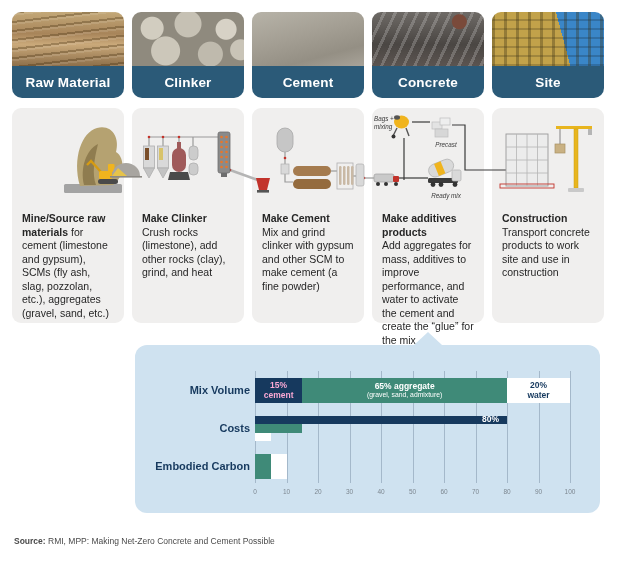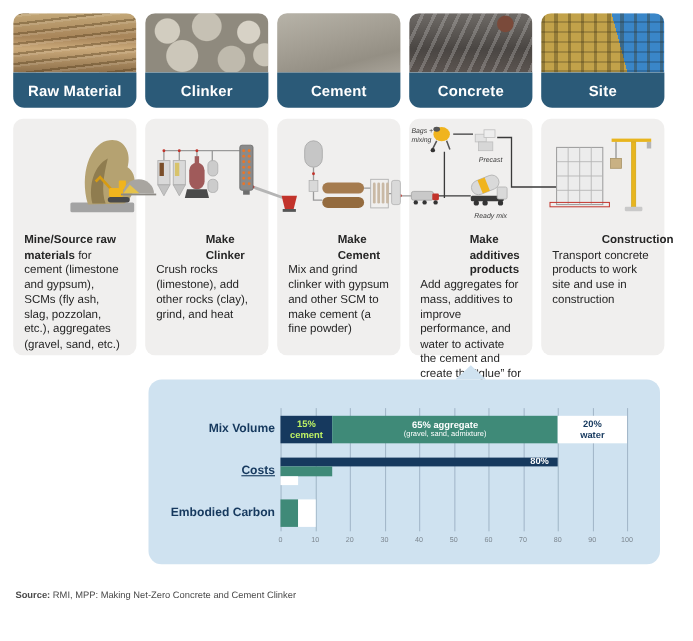--- a/index.html
+++ b/index.html
@@ -29,21 +29,21 @@
       repeating-linear-gradient(90deg, rgba(60,50,20,0.35) 0 3px, transparent 3px 12px),
       repeating-linear-gradient(0deg, rgba(0,0,0,0.18) 0 2px, transparent 2px 9px),
       linear-gradient(75deg,#c2a24a 0 62%,#3a86c8 62%);}
   .stage-header{height:32px;background:#2b5a78;border-radius:0 0 10px 10px;
       display:flex;align-items:center;justify-content:center;
       color:#ffffff;font-weight:bold;font-size:13.5px;letter-spacing:0.2px;}
 
   
   .process-card{position:absolute;top:108px;width:112px;height:215px;background:#f0efee;border-radius:9px;}
   .stage-text{margin:104px 10px 0 10px;font-size:10.5px;line-height:1.29;color:#262626;}
-  .stage-text b.block{display:block;margin-left:45px;}
+  .stage-text b.block{display:block;}
   .illustration{position:absolute;top:108px;left:0;width:630px;height:100px;}
 
   
   .chart-panel{position:absolute;left:135px;top:345px;width:465px;height:168px;
       background:#cfe2f0;border-radius:12px;}
   .panel-pointer{position:absolute;top:-13px;left:279px;width:0;height:0;
       border-left:14px solid transparent;border-right:14px solid transparent;
       border-bottom:13px solid #cfe2f0;}
   .chart-labels{position:absolute;left:10px;top:26px;width:105px;}
   .clabel{position:absolute;right:0;width:105px;height:25px;line-height:25px;
@@ -295,37 +295,37 @@
         <rect x="555" y="36" width="10" height="9" fill="#c9b183" stroke="#a89263" stroke-width="0.7"></rect>
         <rect x="568" y="80" width="16" height="4" rx="1" fill="#c9c9c9"></rect>
       </g>
     </g>
   </svg>
 
   <div class="chart-panel">
     <div class="panel-pointer"></div>
     <div class="chart-labels" id="chart-labels">
         <div class="clabel" style="top: 7px;">Mix Volume</div>
-        <div class="clabel" style="top: 45px; text-decoration: underline;">Costs</div>
+        <div class="clabel" style="top: 45px;">Costs</div>
         <div class="clabel" style="top: 83px;">Embodied Carbon</div>
       </div>
     <div class="chart-plot" id="chart-plot">
         <div class="gl" style="left: 0%;"></div>
         <div class="gl" style="left: 10%;"></div>
         <div class="gl" style="left: 20%;"></div>
         <div class="gl" style="left: 30%;"></div>
         <div class="gl" style="left: 40%;"></div>
         <div class="gl" style="left: 50%;"></div>
         <div class="gl" style="left: 60%;"></div>
         <div class="gl" style="left: 70%;"></div>
         <div class="gl" style="left: 80%;"></div>
         <div class="gl" style="left: 90%;"></div>
         <div class="gl" style="left: 100%;"></div>
         <div class="crow-bar" style="top: 7px;">
-          <div class="cseg center" style="width: 15%; background: rgb(22, 57, 94); color: #bef264;">
+          <div class="cseg center" style="width: 15%; background: rgb(22, 57, 94); color: #f9a8d4;">
             <div class="cl1 b">15%</div>
             <div class="cl2 b">cement</div>
           </div>
           <div class="cseg center" style="width: 65%; background: rgb(63, 138, 120); color: rgb(255, 255, 255);">
             <div class="cl1 b">65% aggregate</div>
             <div class="cl2">(gravel, sand, admixture)</div>
           </div>
           <div class="cseg center" style="width: 20%; background: rgb(255, 255, 255); color: rgb(22, 57, 94);">
             <div class="cl1 b">20%</div>
             <div class="cl2 b">water</div>
@@ -351,16 +351,16 @@
         <div class="tick" style="left: 60%;">60</div>
         <div class="tick" style="left: 70%;">70</div>
         <div class="tick" style="left: 80%;">80</div>
         <div class="tick" style="left: 90%;">90</div>
         <div class="tick" style="left: 100%;">100</div>
       </div>
   </div>
 
   <p class="source">
     <b>Source:</b>
-    <span>RMI, MPP: Making Net-Zero Concrete and Cement Clinker</span>
+    <span>RMI, MPP: Making Net-Zero Concrete and Cement Possible</span>
   </p>
 
 </div>
 
 </body></html>

